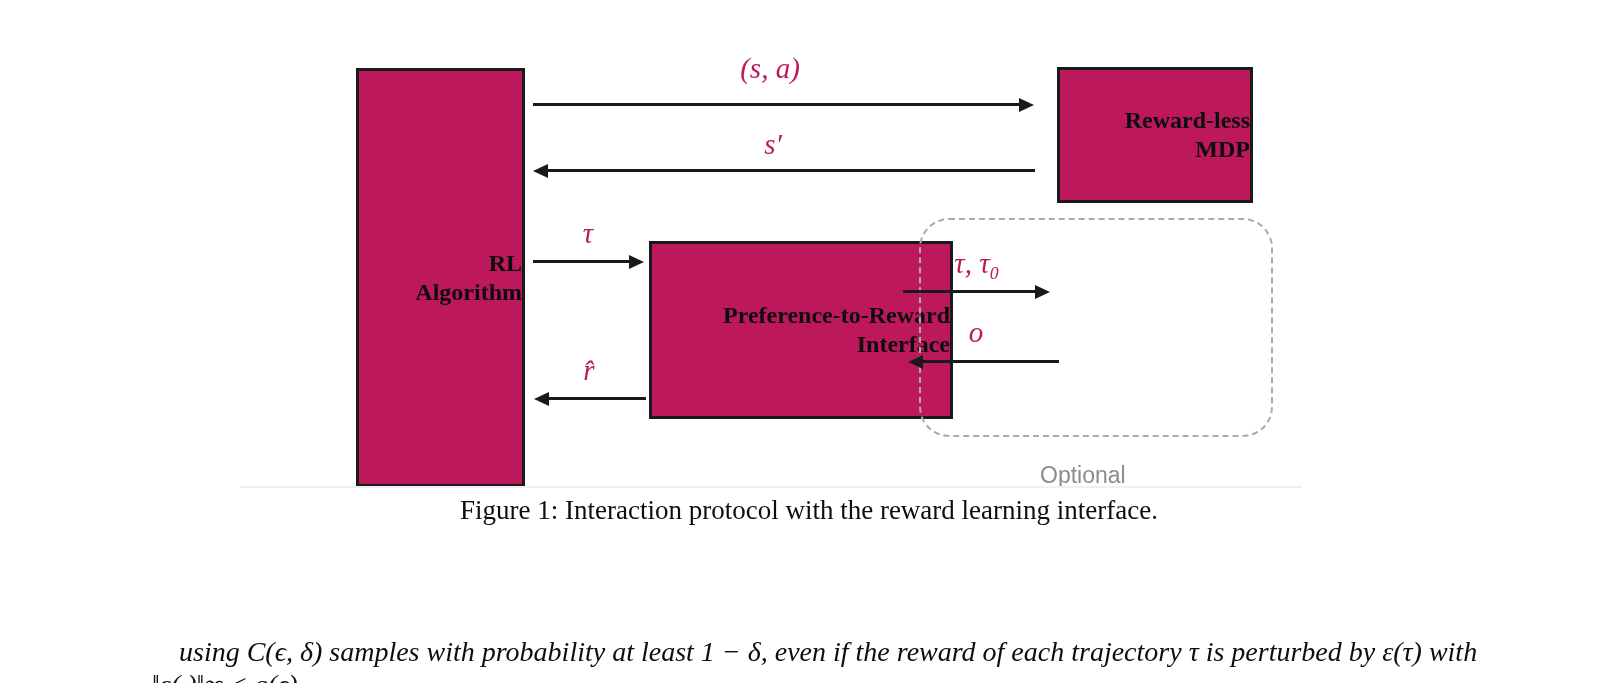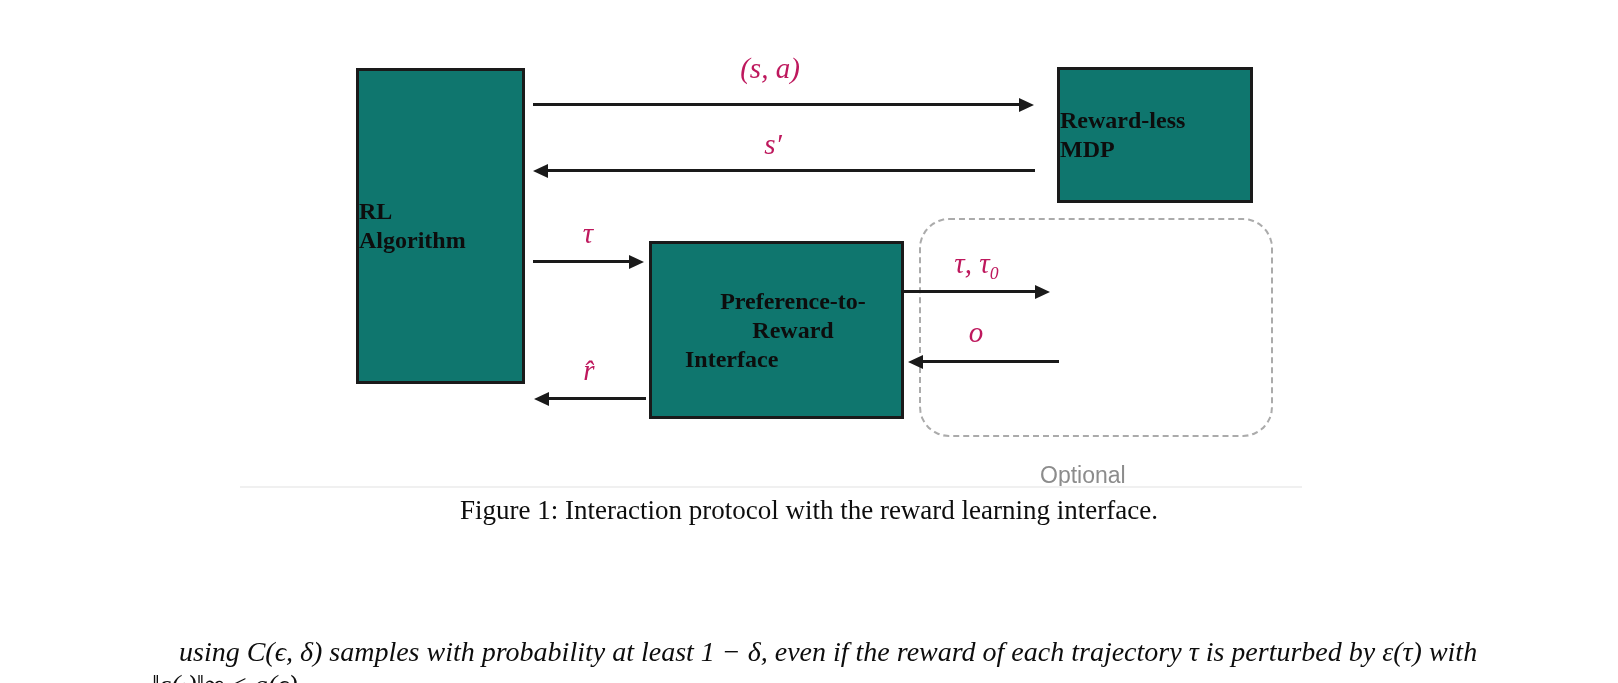--- a/index.html
+++ b/index.html
@@ -9,31 +9,31 @@
     background:#ffffff;
     overflow:hidden;
     font-family:"Liberation Serif","DejaVu Serif",serif;
     color:#111;
   }
   
   .dbox{
     position:absolute;
     box-sizing:border-box;
     border:3px solid #1a1a1a;
-    background:#0f766e;
+    background:#be185d;
     display:flex;flex-direction:column;
-    align-items:flex-start;justify-content:center;
+    align-items:flex-end;justify-content:center;
     text-align:center;
     font-weight:bold;
     font-size:24px;line-height:29px;
     color:#0d0d0d;
   }
-  .box-rl{left:356px;top:68px;width:169px;height:316px;}
+  .box-rl{left:356px;top:68px;width:169px;height:419px;}
   .box-mdp{left:1057px;top:67px;width:196px;height:136px;}
-  .box-pref{left:649px;top:241px;width:255px;height:178px;padding-left:33px;}
+  .box-pref{left:649px;top:241px;width:304px;height:178px;padding-left:33px;}
   .box-oracle{left:1057px;top:240px;width:196px;height:178px;}
   
   .aline{position:absolute;height:3px;background:#1a1a1a;}
   .ahr{position:absolute;width:0;height:0;
        border-top:7px solid transparent;border-bottom:7px solid transparent;
        border-left:15px solid #1a1a1a;}
   .ahl{position:absolute;width:0;height:0;
        border-top:7px solid transparent;border-bottom:7px solid transparent;
        border-right:15px solid #1a1a1a;}
   

